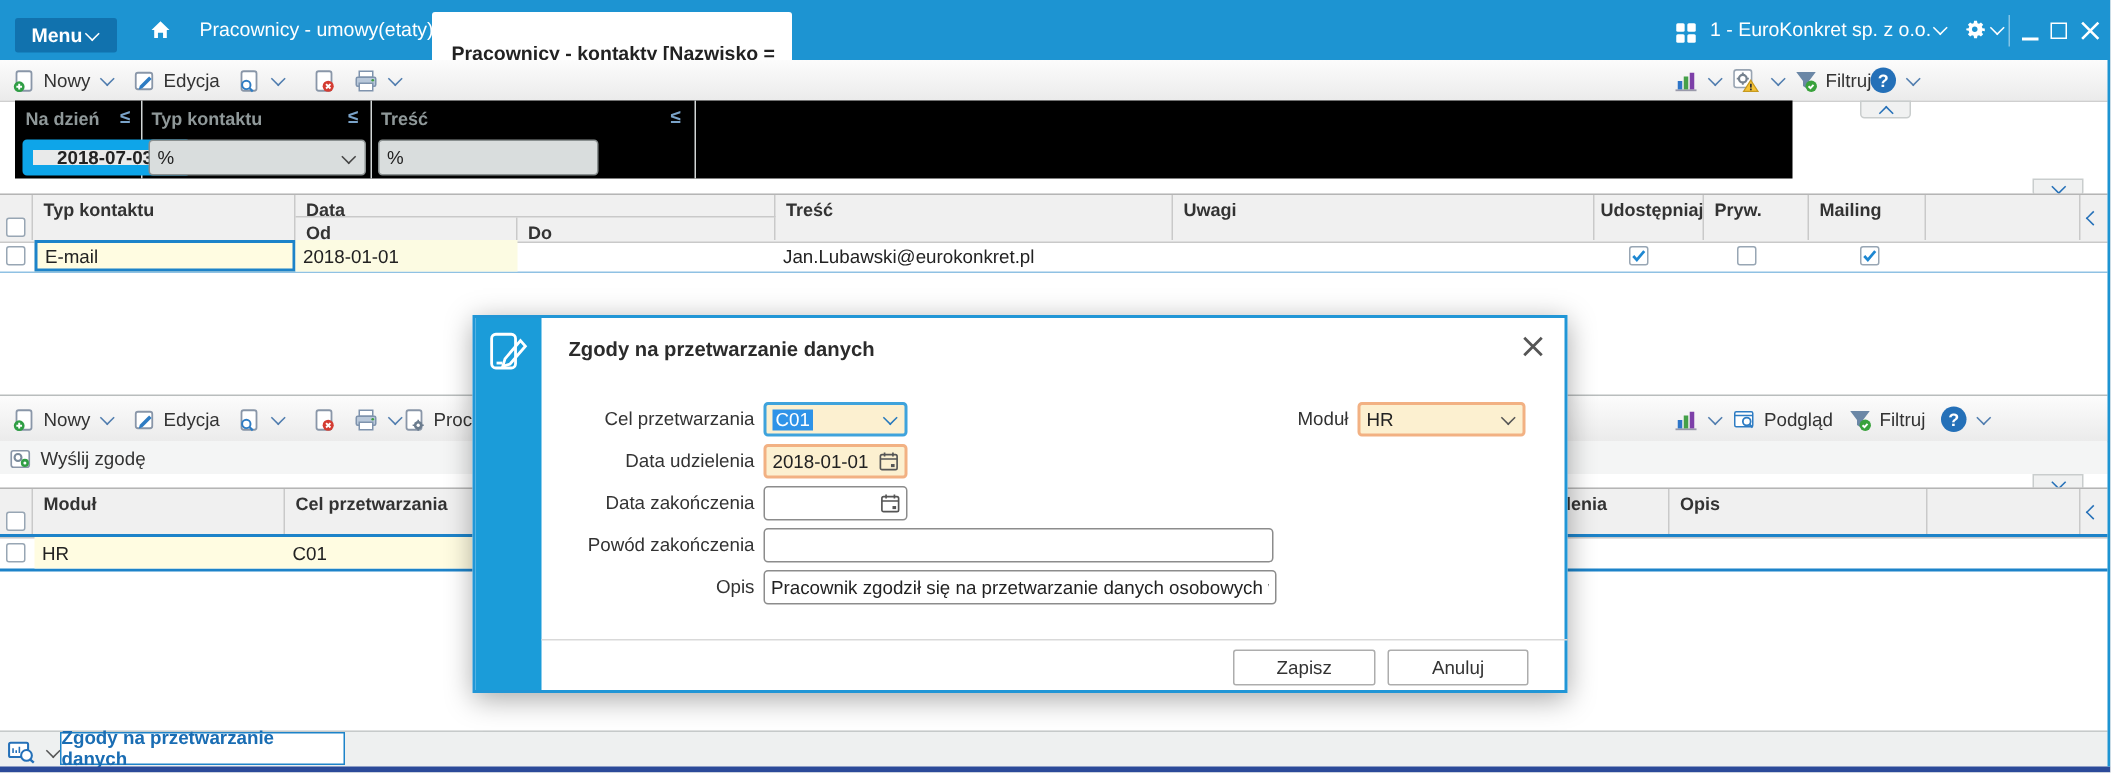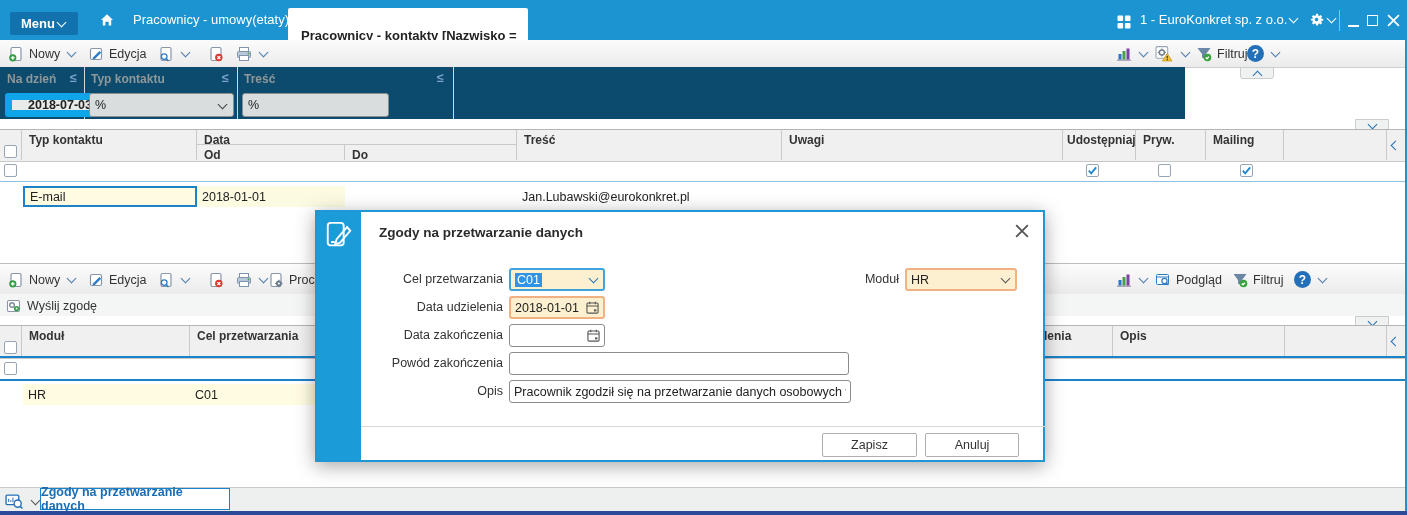--- a/index.html
+++ b/index.html
@@ -21,35 +21,35 @@
   
   .toolbar{width:1405px;height:27px;background:linear-gradient(#fcfcfc,#ebebeb);
            border-bottom:1px solid #cfcfcf;}
   .tb{position:absolute;top:3px;height:21px;display:flex;align-items:center;gap:5px;
       color:#333;cursor:pointer;white-space:nowrap;}
   .tbchev{color:#4f7cae;}
   .icon16{width:16px;height:16px;display:block;}
   .help-circle{width:17px;height:17px;border-radius:50%;background:#2470b8;color:#fff;
                font-weight:bold;font-size:12px;display:flex;align-items:center;justify-content:center;}
   
-  #filters{left:0;top:67px;width:1185px;height:52px;background:#0c4a6e;}
+  #filters{left:10px;top:67px;width:1185px;height:52px;background:#000000;}
   .flabel{position:absolute;top:5px;color:#8f9899;font-weight:bold;font-size:12px;white-space:nowrap;}
   .fop{position:absolute;top:4px;color:#7aa3c9;font-size:12.5px;font-weight:bold;}
   .fsep{position:absolute;top:0;width:1px;height:52px;background:#d2d6d6;}
   .finput{position:absolute;top:26px;height:24px;box-sizing:border-box;border-radius:3px;
           display:flex;align-items:center;padding:0 5px;cursor:text;}
   
   .ghead{background:#f0f0f0;border-top:1px solid #b5b5b5;border-bottom:1px solid #c9c9c9;}
   .hc{position:absolute;box-sizing:border-box;border-right:1px solid #c9c9c9;
       padding:3px 0 0 7px;font-weight:bold;font-size:12px;color:#333;overflow:hidden;
       white-space:nowrap;cursor:pointer;}
   .cbx{width:13px;height:13px;box-sizing:border-box;border:1px solid #98a6b4;background:#fff;
        border-radius:2px;display:flex;align-items:center;justify-content:center;cursor:pointer;}
   .cell{position:absolute;box-sizing:border-box;white-space:nowrap;overflow:hidden;
-        display:flex;align-items:center;padding:0 5px;cursor:pointer;margin-top:26px;}
+        display:flex;align-items:center;padding:0 5px;cursor:pointer;}
   .yellow{background:#fffce1;}
   .collapse-tab{position:absolute;width:34px;height:12px;background:#f0f1f1;
         border:1px solid #c9cdcd;box-sizing:border-box;display:flex;align-items:flex-start;
         justify-content:center;color:#2470b8;cursor:pointer;border-radius:0 0 3px 3px;}
   .larr{color:#2470b8;display:flex;align-items:center;justify-content:center;cursor:pointer;}
   
   #modal{left:315px;top:210px;width:730px;height:252px;background:#fff;
          border:2px solid #2196d6;box-sizing:border-box;box-shadow:0 4px 18px rgba(0,0,0,.35);z-index:10;}
   #modal-stripe{left:0;top:0;width:44px;height:248px;background:#1b9cd9;}
   .mlabel{position:absolute;left:20px;width:166px;text-align:right;color:#333;font-size:12.5px;}

